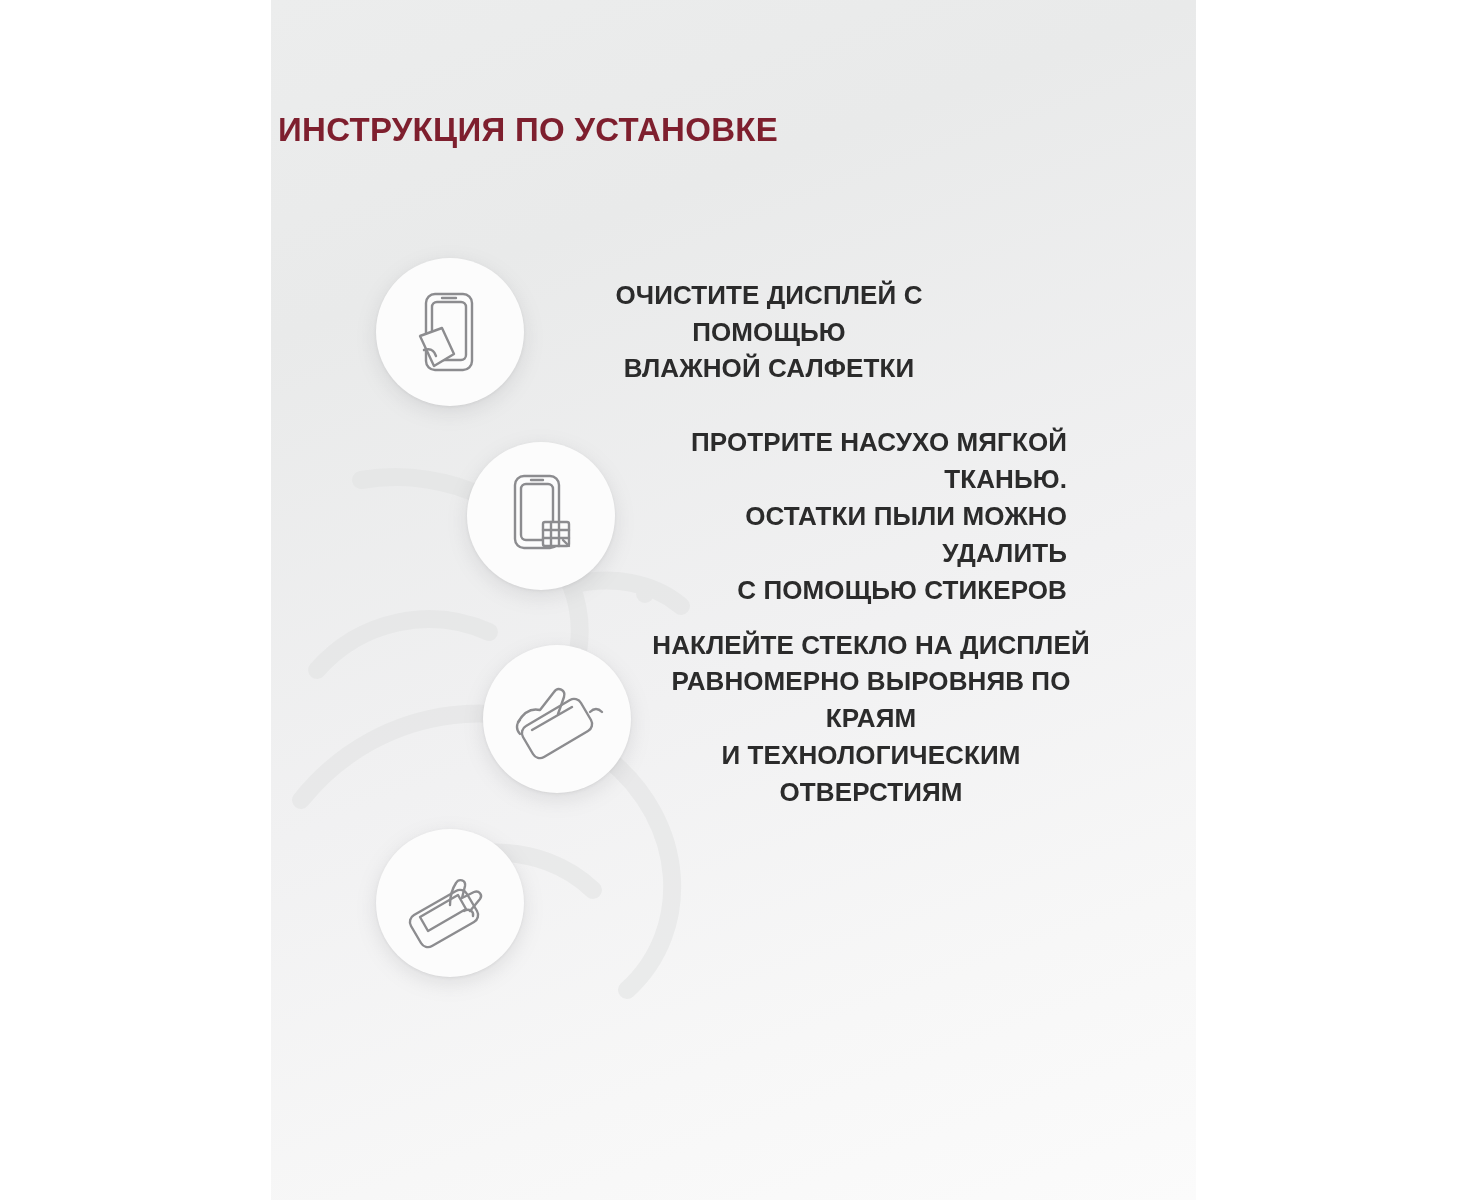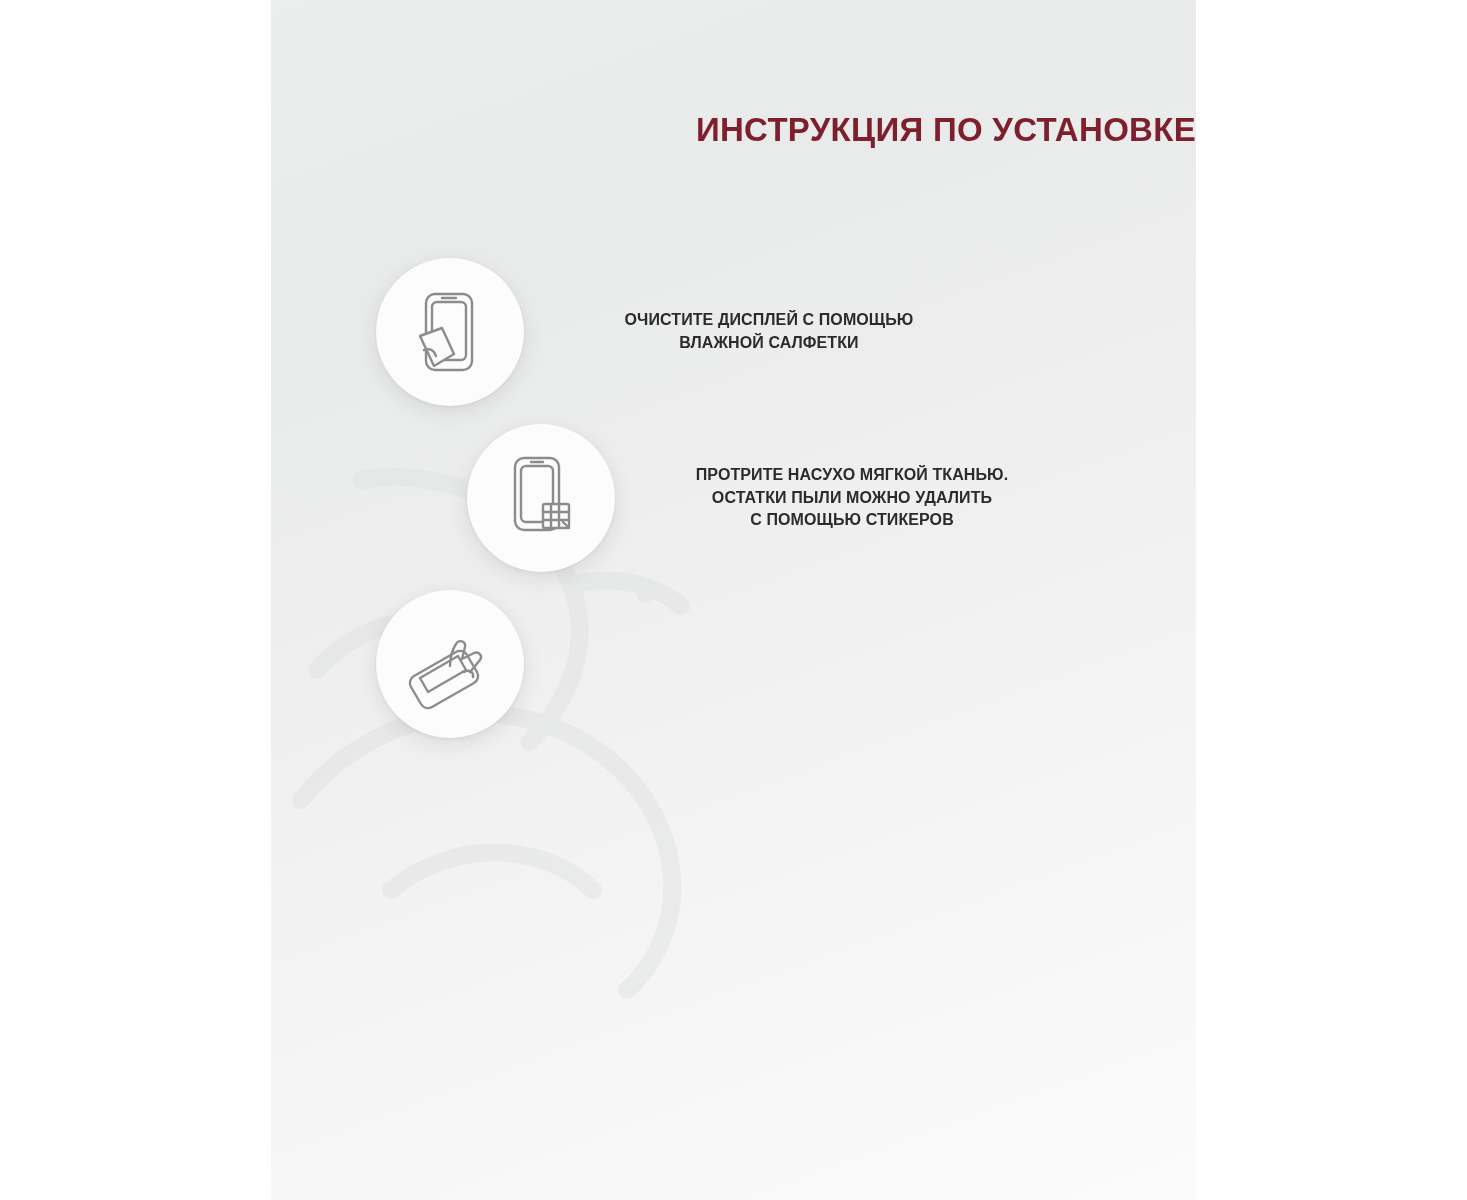--- a/index.html
+++ b/index.html
@@ -43,27 +43,28 @@
     height: 640px;
     opacity: 0.55;
     pointer-events: none;
   }
 
   .title {
     position: absolute;
     left: 0;
     top: 108px;
     width: 925px;
-    text-align: right;
+    text-align: left;
     color: #7e1f2e;
     font-size: 33px;
     font-weight: bold;
     letter-spacing: 0.3px;
     line-height: 1.32;
     text-transform: uppercase;
+    padding-left: 7px;
   }
   .title .line {
     display: block;
   }
 
   .steps {
     position: absolute;
     left: 0;
     top: 258px;
     width: 925px;
@@ -85,35 +86,35 @@
     box-shadow: 0 6px 20px rgba(120,120,125,0.18), 0 1px 3px rgba(120,120,125,0.12);
     flex: 0 0 148px;
     display: flex;
     align-items: center;
     justify-content: center;
   }
   .bubble svg { display: block; }
 
   .step-text {
     color: #2b2b2b;
-    font-size: 16px;
+    font-size: 26px;
     font-weight: bold;
     line-height: 1.42;
     letter-spacing: 0.1px;
     text-transform: uppercase;
     white-space: pre-line;
     margin-left: 36px;
   }
 
   
   .step-1 { padding-left: 105px; }
   .step-1 .step-text { text-align: center; width: 430px; margin-left: 30px; }
 
   .step-2 { padding-left: 196px; margin-top: 4px; }
-  .step-2 .step-text { text-align: center; width: 430px; margin-left: 22px; }
+  .step-2 .step-text { text-align: right; width: 430px; margin-left: 22px; }
 
   .step-3 { padding-left: 224px; margin-top: 10px; }
   .step-3 .step-text { text-align: center; width: 430px; margin-left: 22px; }
 
   .step-4 { padding-left: 212px; margin-top: 10px; }
   .step-4 .step-text { text-align: center; width: 440px; margin-left: 20px; }
 
   .step-5 { padding-left: 105px; margin-top: 12px; }
   .step-5 .step-text { text-align: center; width: 520px; margin-left: 22px; }
 </style>
@@ -168,20 +169,36 @@
               <path d="M74 76 l6 6"></path>
             </g>
           </svg>
         </div>
         <div class="step-text">ПРОТРИТЕ НАСУХО МЯГКОЙ ТКАНЬЮ.
 ОСТАТКИ ПЫЛИ МОЖНО УДАЛИТЬ
 С ПОМОЩЬЮ СТИКЕРОВ</div>
       </div>
 
 
+      <div class="step step-4">
+        <div class="bubble">
+          <svg width="110" height="110" viewBox="0 0 110 110">
+            <g fill="none" stroke="#8c8c8f" stroke-width="2.4" stroke-linejoin="round" stroke-linecap="round">
+              <path d="M24 62 l44 -26 a8 8 0 0 1 11 3 l10 17 a8 8 0 0 1 -3 11 l-44 26 a8 8 0 0 1 -11 -3 l-10 -17 a8 8 0 0 1 3 -11 z"></path>
+              <path d="M30 66 l40 -23"></path>
+              <path d="M16 58 c6 -10 14 -14 22 -12 l14 -18 c4 -6 12 -2 10 5 l-6 17"></path>
+              <path d="M18 70 c-4 -4 -4 -10 0 -14"></path>
+              <path d="M88 48 c4 -4 8 -4 12 0"></path>
+            </g>
+          </svg>
+        </div>
+        <div class="step-text">НАКЛЕЙТЕ СТЕКЛО НА ДИСПЛЕЙ
+РАВНОМЕРНО ВЫРОВНЯВ ПО КРАЯМ
+И ТЕХНОЛОГИЧЕСКИМ ОТВЕРСТИЯМ</div>
+      </div>
 
       <div class="step step-5">
         <div class="bubble">
           <svg width="112" height="112" viewBox="0 0 112 112">
             <g fill="none" stroke="#8c8c8f" stroke-width="2.4" stroke-linejoin="round" stroke-linecap="round">
               <path d="M20 68 l42 -24 a8 8 0 0 1 11 3 l10 17 a8 8 0 0 1 -3 11 l-42 24 a8 8 0 0 1 -11 -3 l-10 -17 a8 8 0 0 1 3 -11 z"></path>
               <path d="M26 70 l38 -22 l8 14 l-38 22 z"></path>
               <path d="M56 58 c0 -8 2 -16 6 -22 c3 -5 10 -3 9 3 l-3 12 l12 -6 c5 -2 9 3 6 7 l-10 12"></path>
               <path d="M70 64 c5 -3 10 0 9 5"></path>
             </g>

